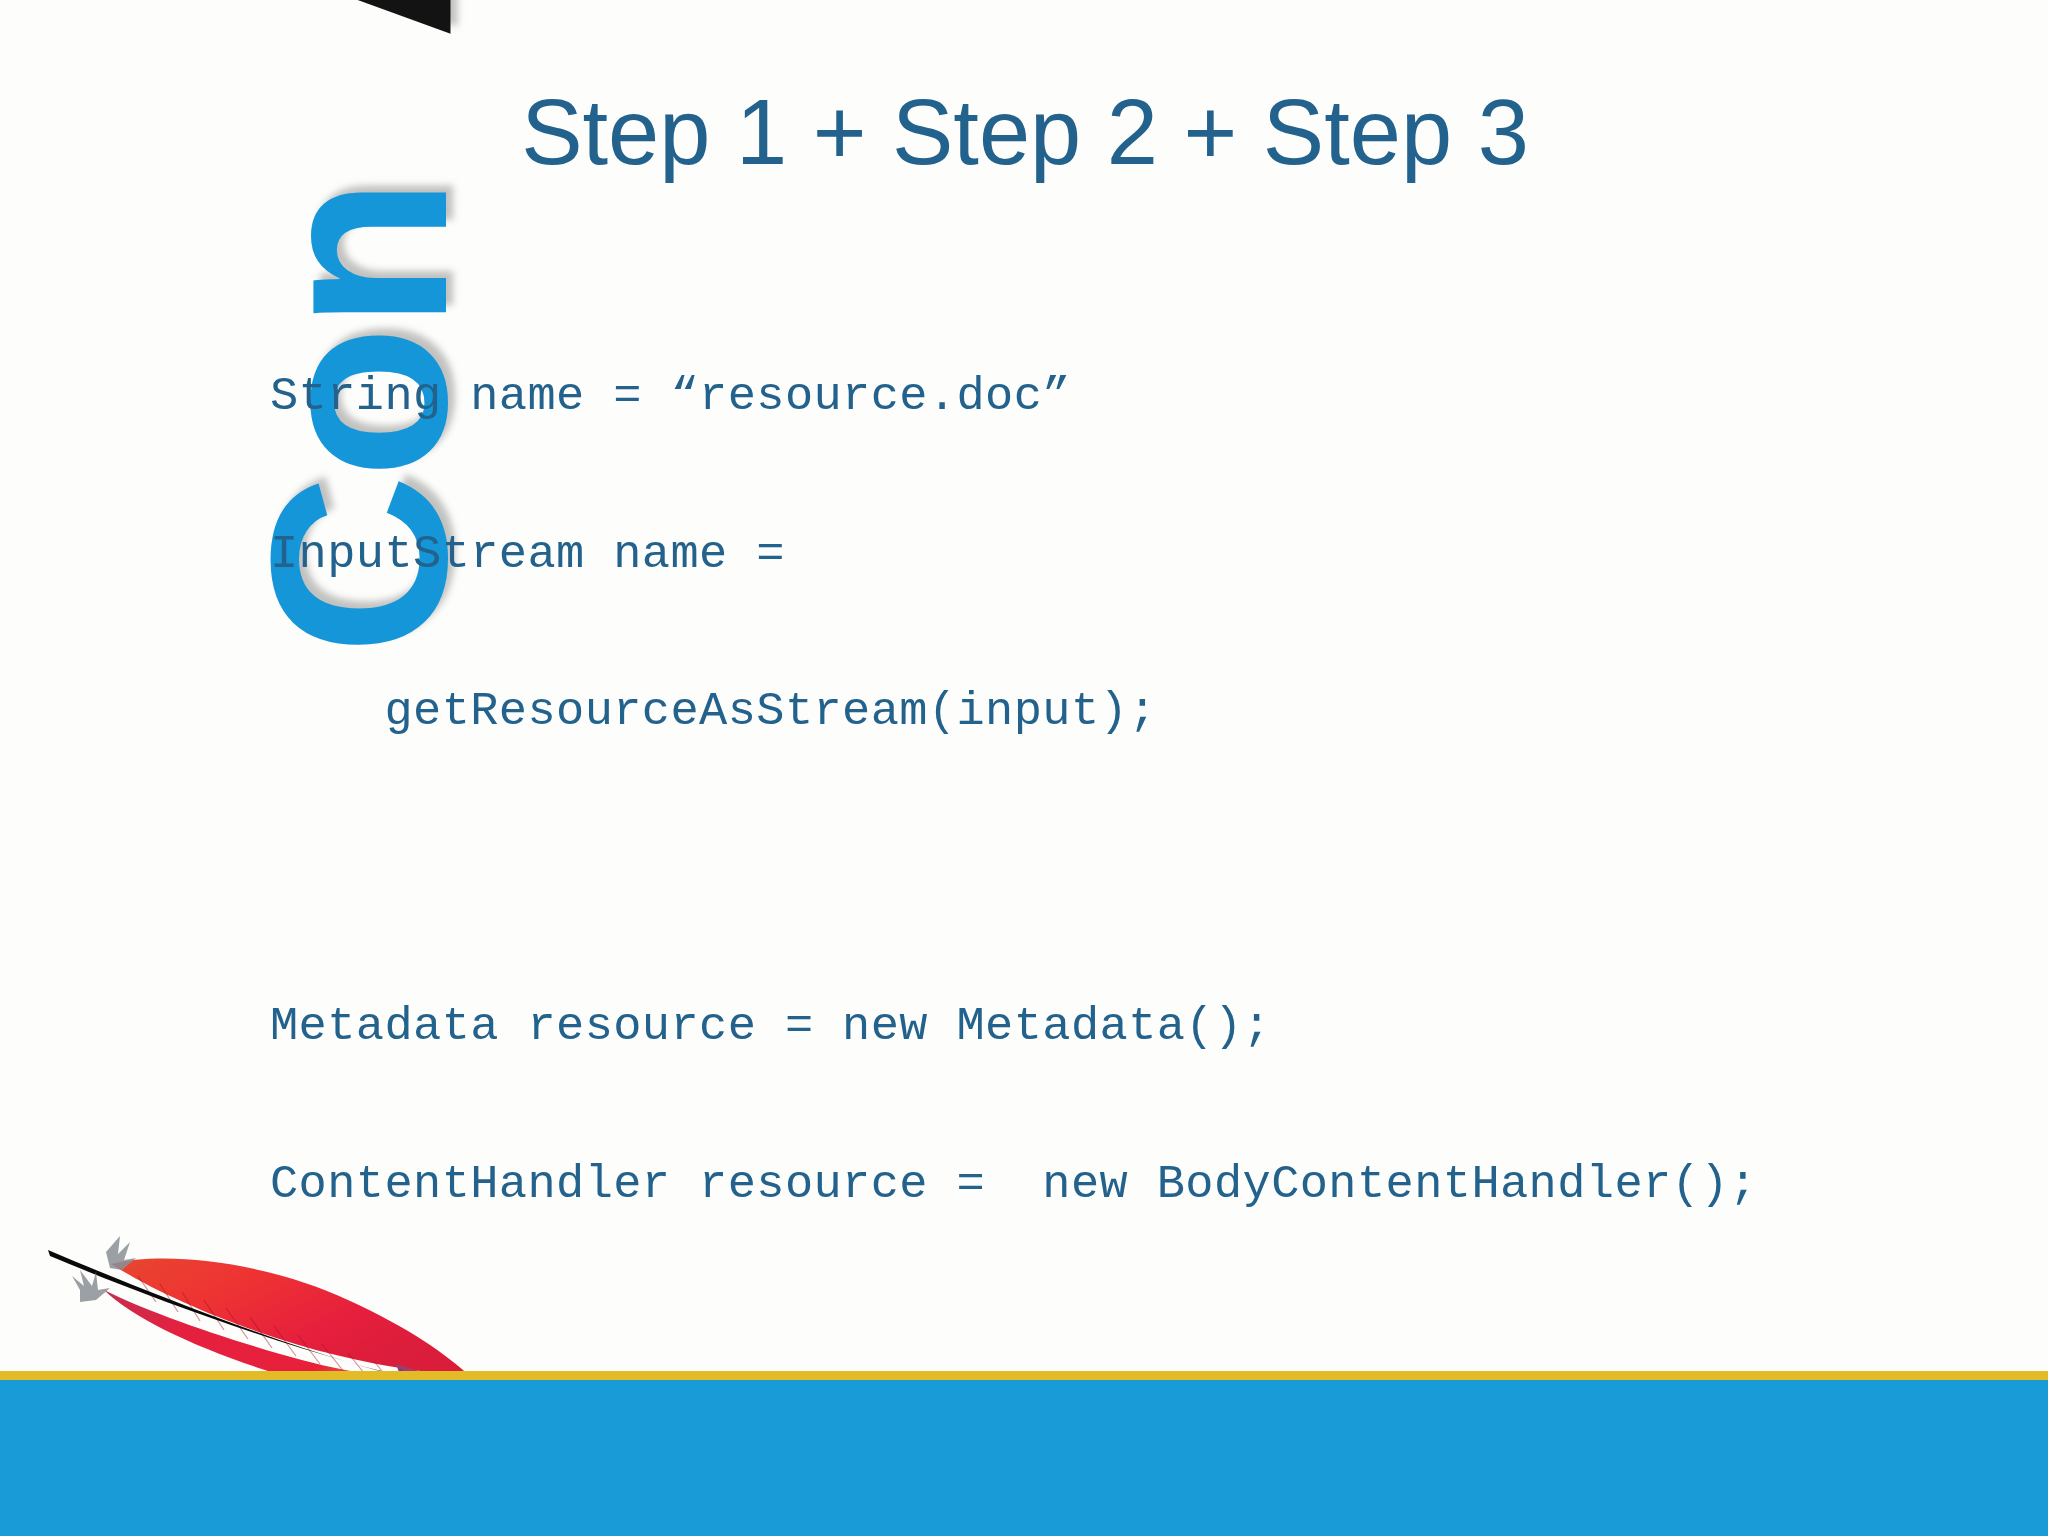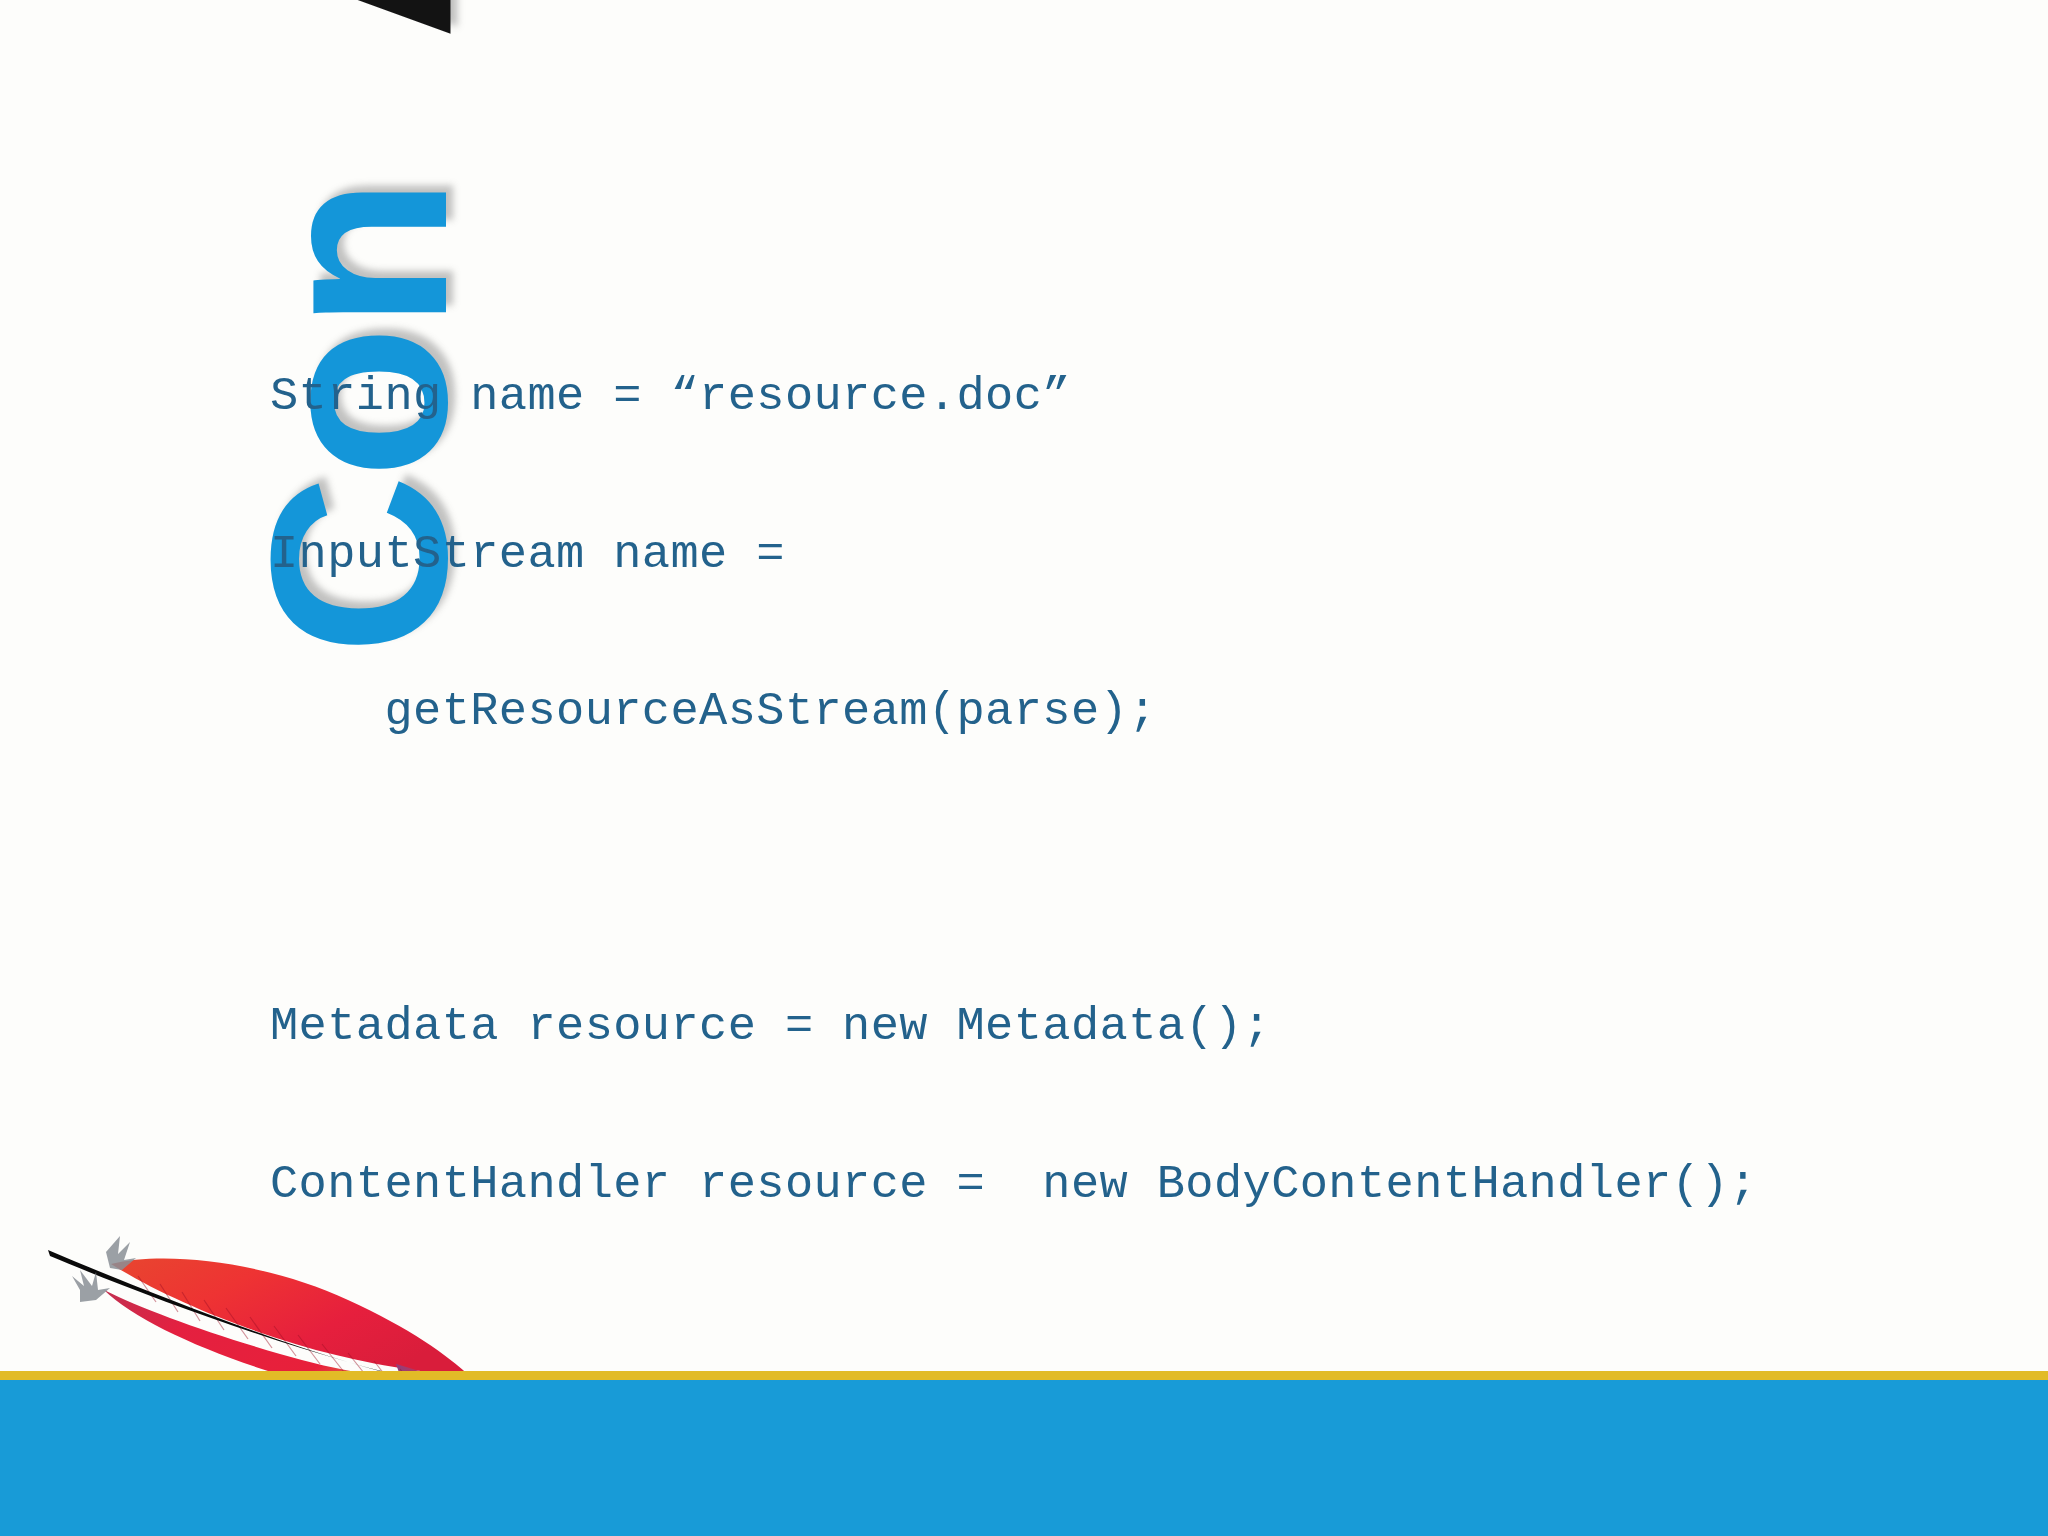--- a/index.html
+++ b/index.html
@@ -165,25 +165,26 @@
 
     <path d="M30,22 C110,56 230,104 330,134 C390,152 430,160 462,162
              C430,158 386,150 330,134 C230,106 108,60 32,28 Z" fill="#0a0a0a"></path>
 
     <g fill="#8b9097" opacity="0.85">
       <path d="M88,24 L102,8 L100,26 L112,14 L106,32 L118,30 L104,42 L92,40 Z"></path>
       <path d="M62,62 L54,48 L66,58 L62,42 L74,58 L78,44 L80,62 L92,60 L78,72 L62,74 Z"></path>
     </g>
   </svg>
 
+  <div id="slide-title">Step 1 + Step 2 + Step 3</div>
 
   <div id="code-block">
     <span class="ln">String name = “resource.doc”</span>
     <span class="ln">InputStream name =</span>
-    <span class="ln">    getResourceAsStream(parse);</span>
+    <span class="ln">    getResourceAsStream(input);</span>
     <span class="blank"></span>
     <span class="ln">Metadata resource = new Metadata();</span>
     <span class="ln">ContentHandler resource =  new BodyContentHandler();</span>
     <span class="blank"></span>
     <span class="ln">new AutoDetectParser().parse(input,</span>
     
     
     
     
   </div>

